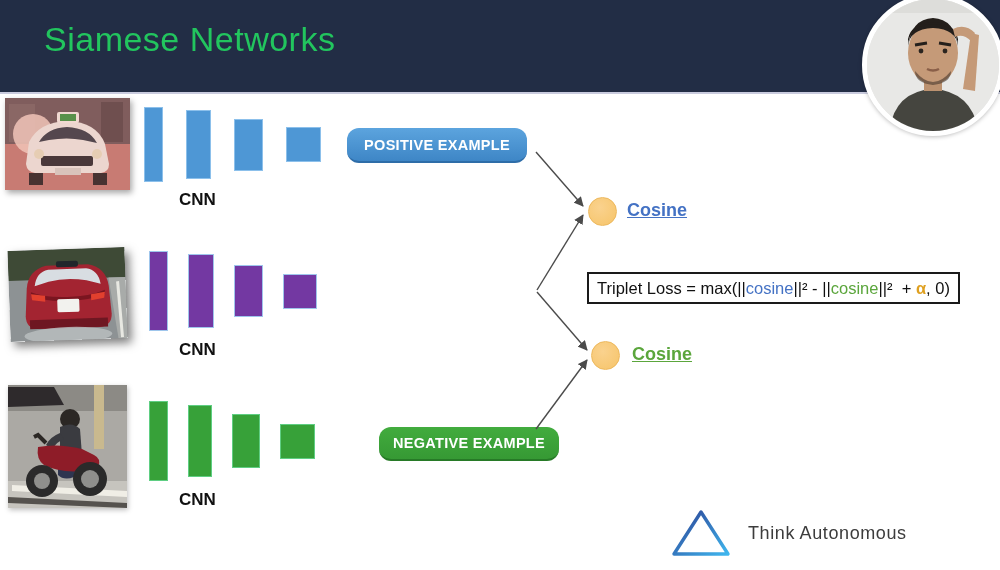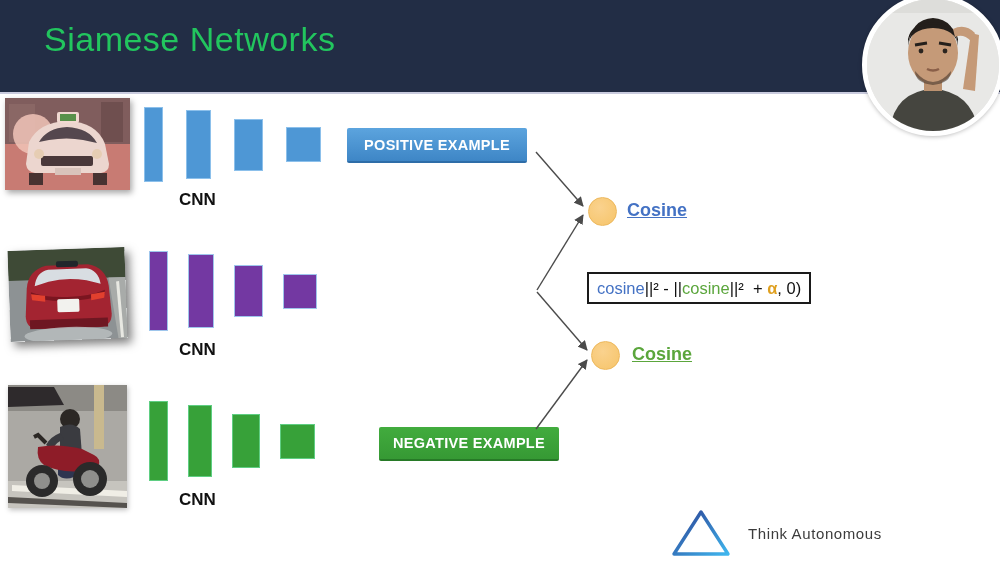--- a/index.html
+++ b/index.html
@@ -31,21 +31,21 @@
   .bars-anchor{left:149px;top:252px;height:78px;gap:20px;}
   .bars-anchor span{background:#7338A2;border:1px solid #9FC6EC;}
   .bars-negative{left:149px;top:402px;height:78px;gap:20px;}
   .bars-negative span{background:#37A139;border:1px solid #5FCE83;}
 
   .cnn{position:absolute;width:52px;text-align:left;color:#111;font-size:17px;font-weight:600;}
   .cnn-1{left:179px;top:190px;} .cnn-2{left:179px;top:340px;} .cnn-3{left:179px;top:490px;}
 
   
   .pill{position:absolute;left:347px;width:180px;display:flex;align-items:center;justify-content:center;
-        color:#fff;font-weight:bold;font-size:14.5px;letter-spacing:.3px;border-radius:2px;}
+        color:#fff;font-weight:bold;font-size:14.5px;letter-spacing:.3px;border-radius:12px;}
   .pill-positive{top:128px;height:33px;background:linear-gradient(180deg,#5CA4DE,#3E86C6);
                  border-bottom:2px solid #2E6DA8;}
   .pill-anchor{top:275px;height:32px;background:linear-gradient(180deg,#7B3FAD,#6C2F9C);
                border-bottom:2px solid #54207E;}
   .pill-negative{top:427px;height:32px;background:linear-gradient(180deg,#42AC3E,#369934);
                  border-bottom:2px solid #277A27;margin-left:32px;}
 
   
   .connectors{position:absolute;left:0;top:0;pointer-events:none;}
 
@@ -57,21 +57,21 @@
   .cosine-1{left:627px;top:200px;} .cosine-2{left:632px;top:344px;}
 
   
   .formula{position:absolute;left:587px;top:272px;height:28px;padding:0 8px;background:#fff;
            border:2px solid #1a1a1a;display:flex;align-items:center;white-space:pre;
            font-size:16.5px;color:#111;}
   .formula b{font-weight:bold;}
 
   
   .brand{position:absolute;left:670px;top:508px;display:flex;align-items:center;gap:16px;}
-  .brand-text{font-size:15px;color:#3C3C3C;letter-spacing:.6px;}
+  .brand-text{font-size:18px;color:#3C3C3C;letter-spacing:.6px;}
 </style>
 </head>
 <body>
 
 <div class="slide">
 
   <div class="header">
     <div class="title">Siamese Networks</div>
   </div>
 
@@ -193,21 +193,21 @@
     <line x1="537" y1="292" x2="587" y2="350" stroke="#4B4B4B" stroke-width="1.4" marker-end="url(#arrow)"></line>
     <line x1="536" y1="429" x2="587" y2="360" stroke="#4B4B4B" stroke-width="1.4" marker-end="url(#arrow)"></line>
   </svg>
 
   <div class="node node-1"></div>
   <div class="node node-2"></div>
   <a class="cosine cosine-1" href="#" style="color: rgb(68, 114, 196);">Cosine</a>
   <a class="cosine cosine-2" href="#" style="color: rgb(91, 166, 60);">Cosine</a>
 
   <div class="formula">
-    <span style="color: rgb(68, 114, 196);">cosine</span><span>||² - ||</span><span style="color: rgb(91, 166, 60);">cosine</span><span>||²  + </span><b style="color: rgb(223, 160, 32);">α</b><span>, 0)</span>
+    <span>Triplet Loss = max(||</span><span style="color: rgb(68, 114, 196);">cosine</span><span>||² - ||</span><span style="color: rgb(91, 166, 60);">cosine</span><span>||²  + </span><b style="color: rgb(223, 160, 32);">α</b><span>, 0)</span>
   </div>
 
   <div class="brand">
     <svg width="62" height="50" viewBox="0 0 62 50">
       <defs>
         <linearGradient id="tri" x1="0" y1="0" x2="1" y2="1">
           <stop offset="0" stop-color="#2B3F93"></stop>
           <stop offset="1" stop-color="#3FB6EE"></stop>
         </linearGradient>
       </defs>

